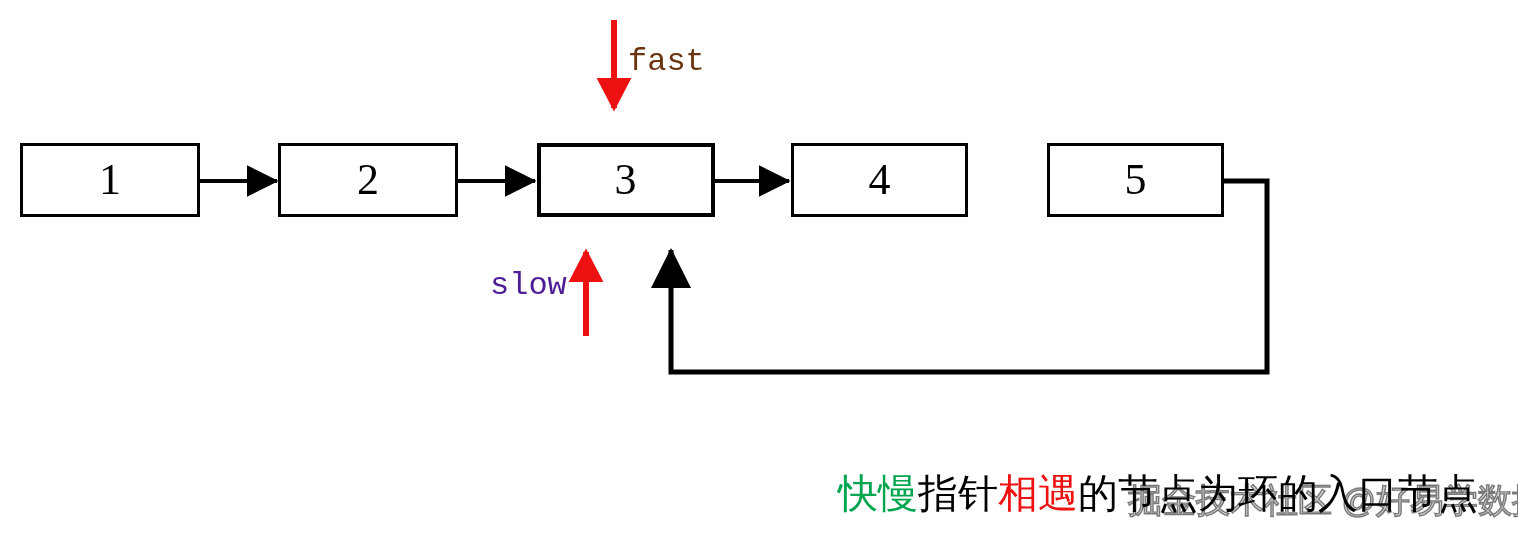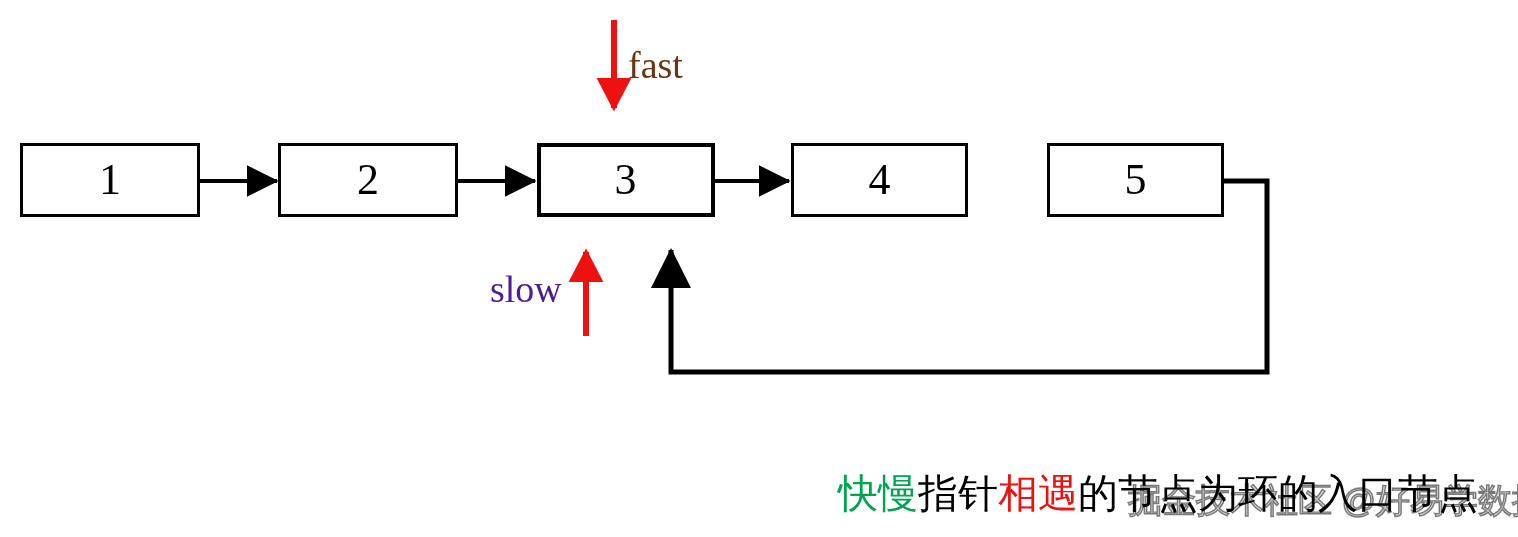--- a/index.html
+++ b/index.html
@@ -28,22 +28,22 @@
     position: absolute;
     font-family: "Liberation Serif", serif;
     font-size: 44px;
     color: #000000;
     text-align: center;
     line-height: 1;
     user-select: none;
   }
   .ptr-label {
     position: absolute;
-    font-family: Liberation Serif, serif;
-    font-size: 38px;
+    font-family: Liberation Mono, monospace;
+    font-size: 32px;
     line-height: 1;
     white-space: nowrap;
     user-select: none;
     text-align: right;
   }
   #fast-label {
     left: 628px;
     top: 46px;
     color: #6b3410;
   }

